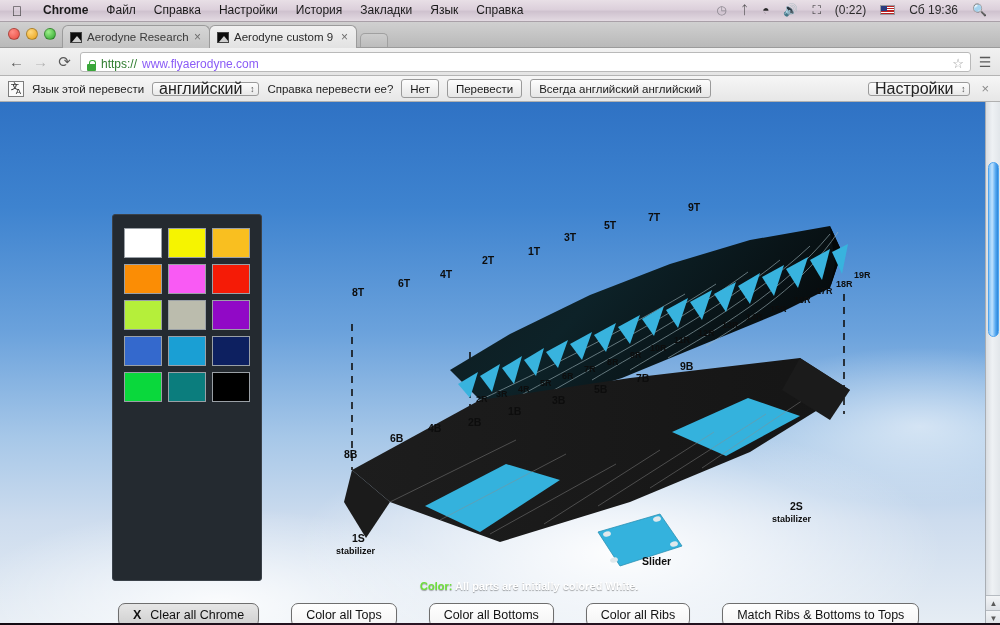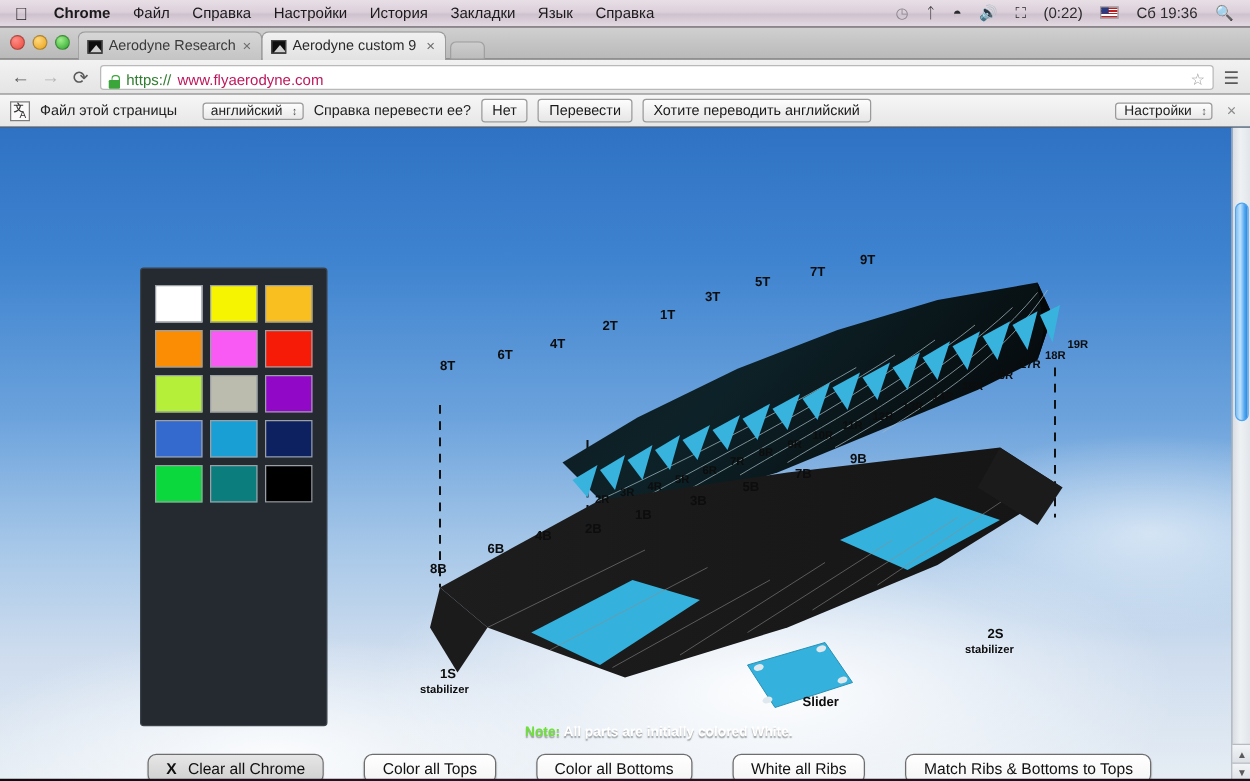--- a/index.html
+++ b/index.html
@@ -74,39 +74,39 @@
   .navbtn.dim { color:#b4b4b4; }
   #omnibox {
     flex:1; height:20px; background:#fff; border:1px solid #b9b9b9; border-radius:3px;
     display:flex; align-items:flex-end; padding:0 6px; gap:5px; font-size:12px;
     position:relative;
   }
   .lock { width:9px;height:7px; background:#3aa63a; border-radius:1px; position:relative; flex:none; margin-top:1px;}
   .lock::before{content:"";position:absolute;left:2px;top:-4px;width:5px;height:5px;
     border:1.4px solid #3aa63a;border-bottom:none;border-radius:3px 3px 0 0;}
   .url-scheme { color:#2f7d2f; }
-  .url-host { color:#be185d; }
+  .url-host { color:#8b5cf6; }
   .url-path { color:#8a8a8a; }
   .star { margin-left:auto; color:#9a9a9a; font-size:13px; }
   .menubtn { font-size:14px; color:#5a5a5a; width:14px; text-align:center; }
 
   #translatebar {
     height:26px; background:linear-gradient(180deg,#f6f6f6,#e7e7e7);
     border-bottom:1px solid #b0b0b0;
     display:flex; align-items:center; padding:0 8px; gap:8px; font-size:11.5px; color:#222;
   }
   .tricon { width:16px;height:16px;border:1px solid #7d7d7d;background:#fafafa;
     font-size:8px; line-height:7px; color:#333; position:relative; flex:none;}
   .tricon span{position:absolute;}
   .tricon .a{left:2px;top:1px;font-weight:bold;}
   .tricon .b{right:2px;bottom:1px;}
   .selbox {
     height:14px; background:linear-gradient(180deg,#fdfdfd,#e9e9e9);
     border:1px solid #9a9a9a; border-radius:3px; padding:0 16px 0 6px;
-    display:flex; align-items:center; font-size:11px; position:relative;margin-left:12px;
+    display:flex; align-items:center; font-size:16px; position:relative;
   }
   .selbox::after{content:"\2195"; position:absolute; right:4px; font-size:9px; color:#555;}
   .tbtn {
     height:19px; background:linear-gradient(180deg,#fdfdfd,#e6e6e6);
     border:1px solid #9a9a9a; border-radius:3px; padding:0 8px;
     display:flex;align-items:center; font-size:11.5px; color:#1a1a1a;
   }
   .tr-spacer{flex:1;}
   .tclose{ color:#8a8a8a; font-size:13px; padding:0 3px; }
 
@@ -244,26 +244,26 @@
         <span class="star">☆</span>
       </div>
       <div class="menubtn">☰</div>
     </div>
 
     <div id="translatebar">
       <div class="tricon">
         <span class="a">文</span>
           <span class="b">A</span>
       </div>
-      <div>Файл этой страницы</div>
+      <div>Язык этой перевести</div>
       <div class="selbox">английский</div>
       <div>Справка перевести ее?</div>
       <div class="tbtn">Нет</div>
       <div class="tbtn">Перевести</div>
-      <div class="tbtn">Хотите переводить английский</div>
+      <div class="tbtn">Всегда английский английский</div>
       <div class="tr-spacer"></div>
       <div class="selbox">Настройки</div>
       <div class="tclose">×</div>
     </div>
 
     <div id="viewport">
       <div id="pagewrap">
 
         <div id="colorpanel">
           <div id="swatchgrid">
@@ -411,36 +411,36 @@
               <text x="22" y="340" font-size="10.5">1S</text>
               <text x="6" y="352" font-size="9">stabilizer</text>
               <text x="460" y="308" font-size="10.5">2S</text>
               <text x="442" y="320" font-size="9">stabilizer</text>
               <text x="312" y="363" font-size="10.5">Slider</text>
             </g>
           </svg>
         </div>
 
         <div id="note">
-          <span class="nk">Note:</span><span> All parts are initially colored White.</span>
+          <span class="nk">Color:</span><span> All parts are initially colored White.</span>
         </div>
 
         <div id="btnrow">
             <div class="pbtn grey">
               <span class="xk">X</span>
               <span>Clear all Chrome</span>
             </div>
             <div class="pbtn">
               <span>Color all Tops</span>
             </div>
             <div class="pbtn">
               <span>Color all Bottoms</span>
             </div>
             <div class="pbtn">
-              <span>White all Ribs</span>
+              <span>Color all Ribs</span>
             </div>
             <div class="pbtn">
               <span>Match Ribs &amp; Bottoms to Tops</span>
             </div>
           </div>
 
       </div>
 
       <div id="vscroll">
         <div id="vthumb" style="border-color: rgb(78, 164, 239);"></div>

